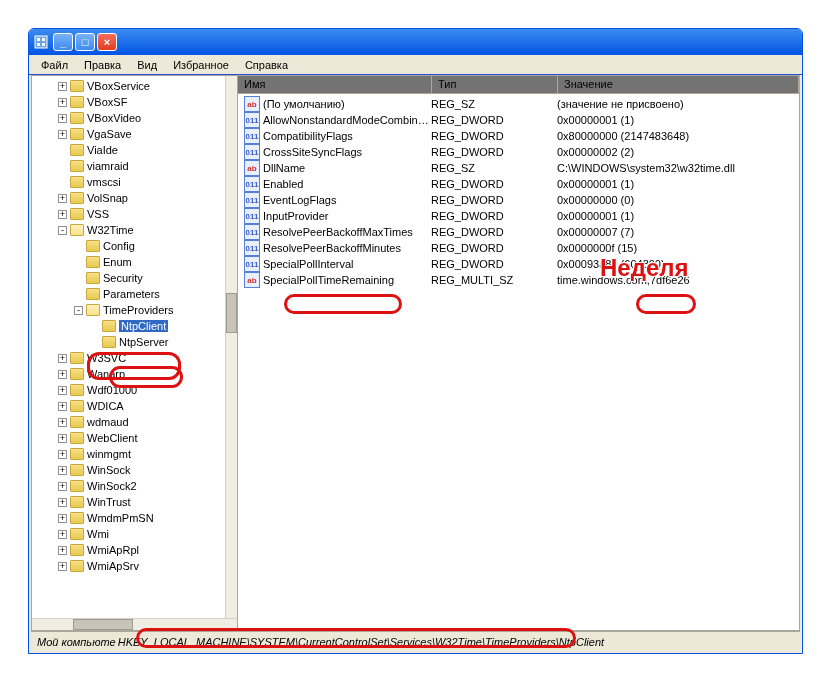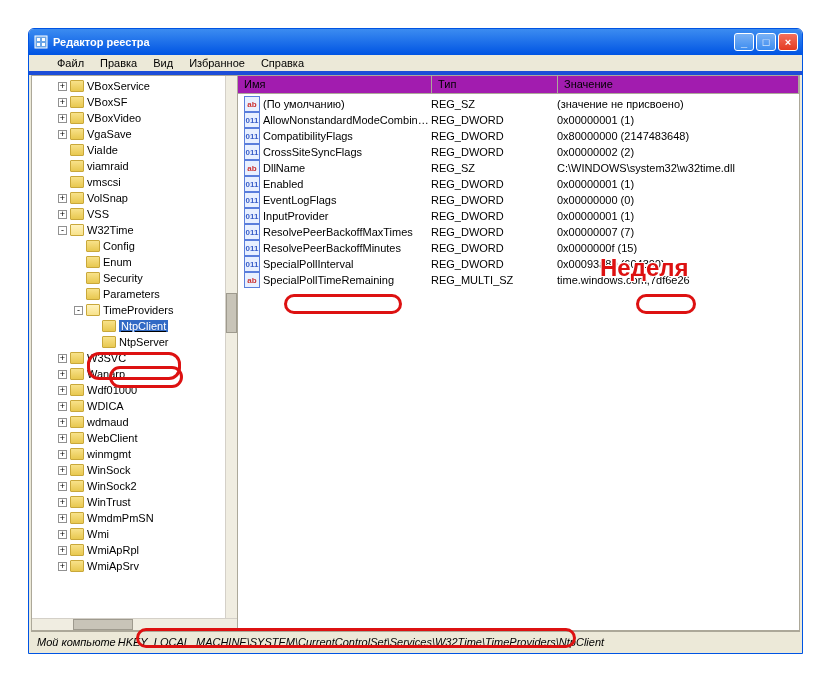--- a/index.html
+++ b/index.html
@@ -5,34 +5,34 @@
 * { box-sizing: border-box; margin: 0; padding: 0; font-family: Tahoma, sans-serif; font-size: 11px; }
 body { background: #fff; width: 839px; height: 679px; position: relative; }
 .window { position: absolute; left: 28px; top: 28px; width: 775px; height: 626px; border: 1px solid #0054e3; border-radius: 6px 6px 0 0; background: #ece9d8; display: flex; flex-direction: column; }
 .titlebar { height: 26px; background: linear-gradient(to bottom, #3c8cf0, #0054e3); border-radius: 5px 5px 0 0; display: flex; align-items: center; padding: 0 4px; color: #fff; font-weight: bold; }
 .titlebar .icon { width: 16px; height: 16px; margin-right: 4px; display: flex; align-items: center; justify-content: center; }
 .titlebar .title { flex: 1; }
 .titlebar .btns { display: flex; gap: 2px; }
 .titlebar .btn { width: 20px; height: 18px; border: 1px solid #fff; border-radius: 3px; display: flex; align-items: center; justify-content: center; font-weight: bold; color: #fff; cursor: pointer; }
 .titlebar .btn.min, .titlebar .btn.max { background: linear-gradient(to bottom, #7ab1f5, #3c8cf0); }
 .titlebar .btn.close { background: linear-gradient(to bottom, #f5705c, #e33b21); }
-.menubar { height: 20px; background: #ece9d8; display: flex; align-items: center; padding: 0 20px; border-bottom: 4px solid #1d4ed8; }
+.menubar { height: 20px; background: #ece9d8; display: flex; align-items: center; padding: 0 4px; border-bottom: 1px solid #1d4ed8; }
 .menubar span { padding: 2px 8px; cursor: pointer; }
 .content { flex: 1; display: flex; background: #fff; border: 1px solid #aca899; margin: 0 2px; overflow: hidden; }
 .tree { width: 206px; border-right: 1px solid #aca899; overflow: hidden; position: relative; }
 .tree-body { position: absolute; top: 0; left: 0; right: 12px; bottom: 12px; overflow: hidden; padding: 2px; }
 .tree-row { display: flex; align-items: center; height: 16px; white-space: nowrap; cursor: pointer; }
 .pm { width: 9px; height: 9px; border: 1px solid #919191; background: #fff; display: flex; align-items: center; justify-content: center; margin-right: 3px; font-size: 9px; line-height: 1; color: #000; flex-shrink: 0; }
 .pm.empty { border: none; background: transparent; }
 .folder { width: 14px; height: 12px; background: linear-gradient(to bottom, #f8e28a, #e8c850); border: 1px solid #c9a83a; border-radius: 1px; margin-right: 3px; flex-shrink: 0; }
 .folder.open { background: linear-gradient(to bottom, #fff3c0, #f8e28a); }
 .tree-label { color: #000; }
 .tree-label.sel { background: #316ac5; color: #fff; padding: 0 2px; }
 .list { flex: 1; display: flex; flex-direction: column; overflow: hidden; }
-.list-header { height: 18px; display: flex; background: #a21caf; border-bottom: 1px solid #aca899; }
+.list-header { height: 18px; display: flex; background: #737373; border-bottom: 1px solid #aca899; }
 .list-header .col { border-right: 1px solid #aca899; padding: 2px 6px; cursor: pointer; }
 .list-body { flex: 1; padding: 2px 0; }
 .list-row { display: flex; align-items: center; height: 16px; cursor: pointer; }
 .list-row .vicon { width: 16px; height: 16px; margin: 0 3px 0 6px; flex-shrink: 0; display: flex; align-items: center; justify-content: center; font-size: 8px; font-weight: bold; border: 1px solid #5a7edc; background: #e8f0ff; color: #c33; }
 .list-row .vicon.bin { color: #3a5fc8; }
 .list-row .c1 { width: 168px; overflow: hidden; text-overflow: ellipsis; white-space: nowrap; }
 .list-row .c2 { width: 126px; }
 .list-row .c3 { flex: 1; white-space: nowrap; }
 .scrollbar-v { position: absolute; right: 0; top: 0; bottom: 12px; width: 12px; background: #f0ede1; border-left: 1px solid #d4d0c8; }
 .scrollbar-v .thumb { position: absolute; left: 0; right: 0; top: 40%; height: 40px; background: #c8c4b8; border: 1px solid #9e9a8e; }
@@ -49,21 +49,20 @@
   <div class="titlebar">
     <span class="icon">
       <svg width="14" height="14" viewBox="0 0 14 14">
           <rect x="1" y="1" width="12" height="12" fill="#6ba5e7" stroke="#fff"></rect>
           <rect x="3" y="3" width="3" height="3" fill="#fff"></rect>
           <rect x="8" y="3" width="3" height="3" fill="#fff"></rect>
           <rect x="3" y="8" width="3" height="3" fill="#fff"></rect>
           <rect x="8" y="8" width="3" height="3" fill="#fff"></rect>
         </svg>
     </span>
-    <span class="title">Редактор реестра</span>
     <div class="btns">
       <div class="btn min">_</div>
       <div class="btn max">□</div>
       <div class="btn close">×</div>
     </div>
   </div>
   <div class="menubar">
     <span>Файл</span>
     <span>Правка</span>
     <span>Вид</span>
@@ -141,21 +140,21 @@
           <div class="tree-row" style="padding-left: 40px;">
             <div class="pm empty"></div>
             <div class="folder"></div>
             <span class="tree-label">Parameters</span>
           </div>
           <div class="tree-row" style="padding-left: 40px;">
             <div class="pm">-</div>
             <div class="folder open"></div>
             <span class="tree-label">TimeProviders</span>
           </div>
-          <div class="tree-row" style="padding-left: 56px; text-decoration: underline;">
+          <div class="tree-row" style="padding-left: 56px;">
             <div class="pm empty"></div>
             <div class="folder"></div>
             <span class="tree-label sel">NtpClient</span>
           </div>
           <div class="tree-row" style="padding-left: 56px;">
             <div class="pm empty"></div>
             <div class="folder"></div>
             <span class="tree-label">NtpServer</span>
           </div>
           <div class="tree-row" style="padding-left: 24px;">

